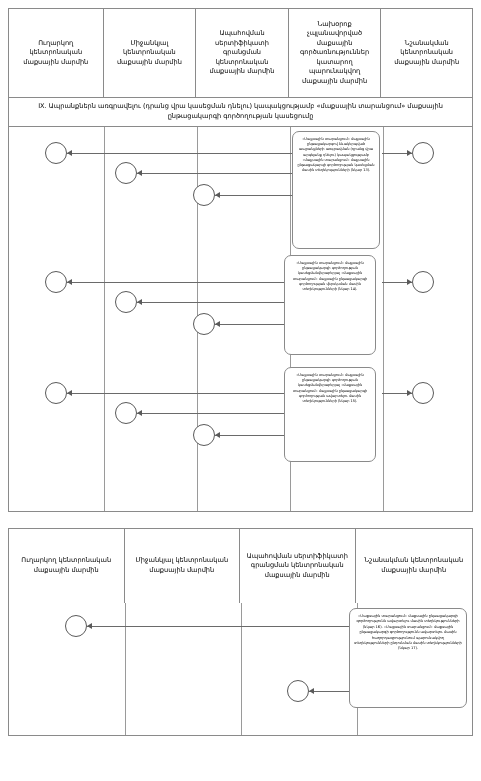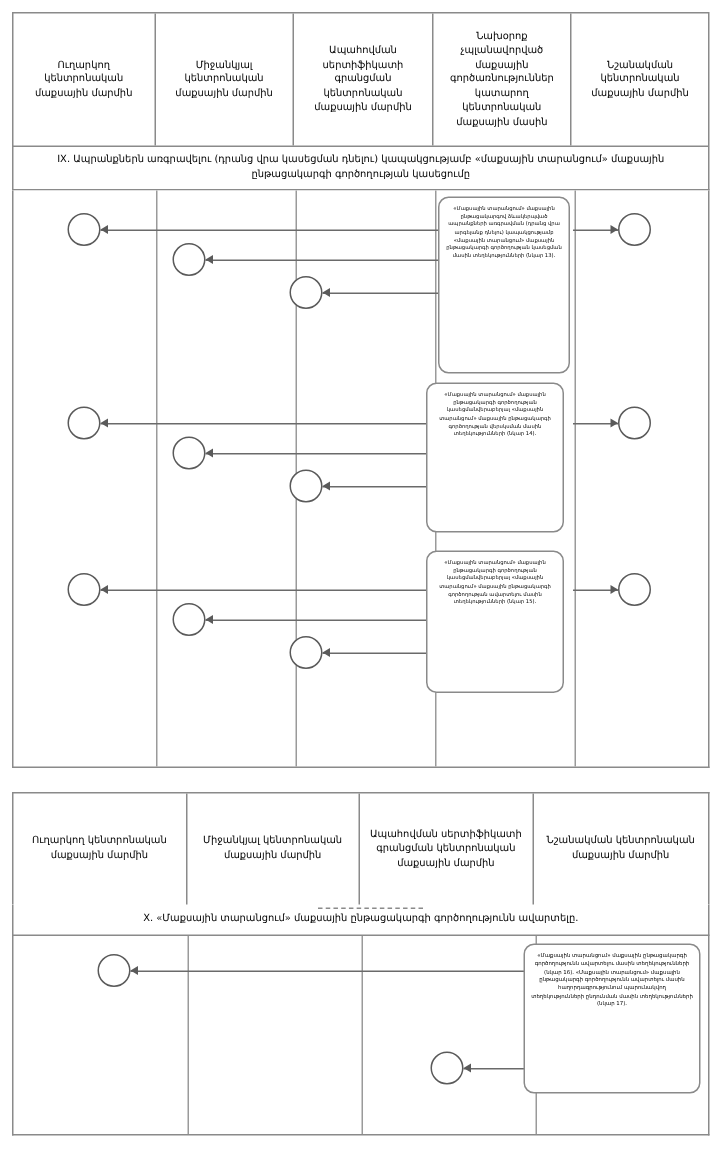--- a/index.html
+++ b/index.html
@@ -106,21 +106,21 @@
     <div class="col" style="width:95px;">
       <span>Ուղարկող կենտրոնական մաքսային մարմին</span>
     </div>
     <div class="col" style="width:93px;">
       <span>Միջանկյալ կենտրոնական մաքսային մարմին</span>
     </div>
     <div class="col" style="width:93px;">
       <span>Ապահովման սերտիֆիկատի գրանցման կենտրոնական մաքսային մարմին</span>
     </div>
     <div class="col" style="width:93px;">
-      <span>Նախօրոք չպլանավորված մաքսային գործառնություններ կատարող կենտրոնական մաքսային մասին</span>
+      <span>Նախօրոք չպլանավորված մաքսային գործառնություններ կատարող պարունակվող մաքսային մարմին</span>
     </div>
     <div class="col" style="width:91px;">
       <span>Նշանակման կենտրոնական մաքսային մարմին</span>
     </div>
   </div>
 
   <div class="title-row">IX. Ապրանքներն առգրավելու (դրանց վրա կասեցման դնելու) կապակցությամբ «մաքսային տարանցում» մաքսային ընթացակարգի գործողության կասեցումը</div>
 
   <div class="lane-body" style="height:385px;">
 
@@ -198,21 +198,20 @@
     <div class="col" style="width:116px;">
       <span>Ապահովման սերտիֆիկատի գրանցման կենտրոնական մաքսային մարմին</span>
     </div>
     <div class="col" style="width:117px;">
       <span>Նշանակման կենտրոնական մաքսային մարմին</span>
     </div>
   </div>
 
   <div class="dashed" style="left:204px;top:77px;width:70px;"></div>
 
-  <div class="title-row" style="padding:5px 55px;">X. «Մաքսային տարանցում» մաքսային ընթացակարգի գործողությունն ավարտելը.</div>
 
   <div class="lane-body" style="height:133px;">
 
     <div class="lane-div" style="left:116px;"></div>
     <div class="lane-div" style="left:232px;"></div>
     <div class="lane-div" style="left:348px;"></div>
 
     <div class="conn" style="left:78px;top:23px;width:277px;"></div>
     <div class="arrow left" style="left:78px;top:20px;"></div>
     <div class="node" style="left:56px;top:12px;"></div>

